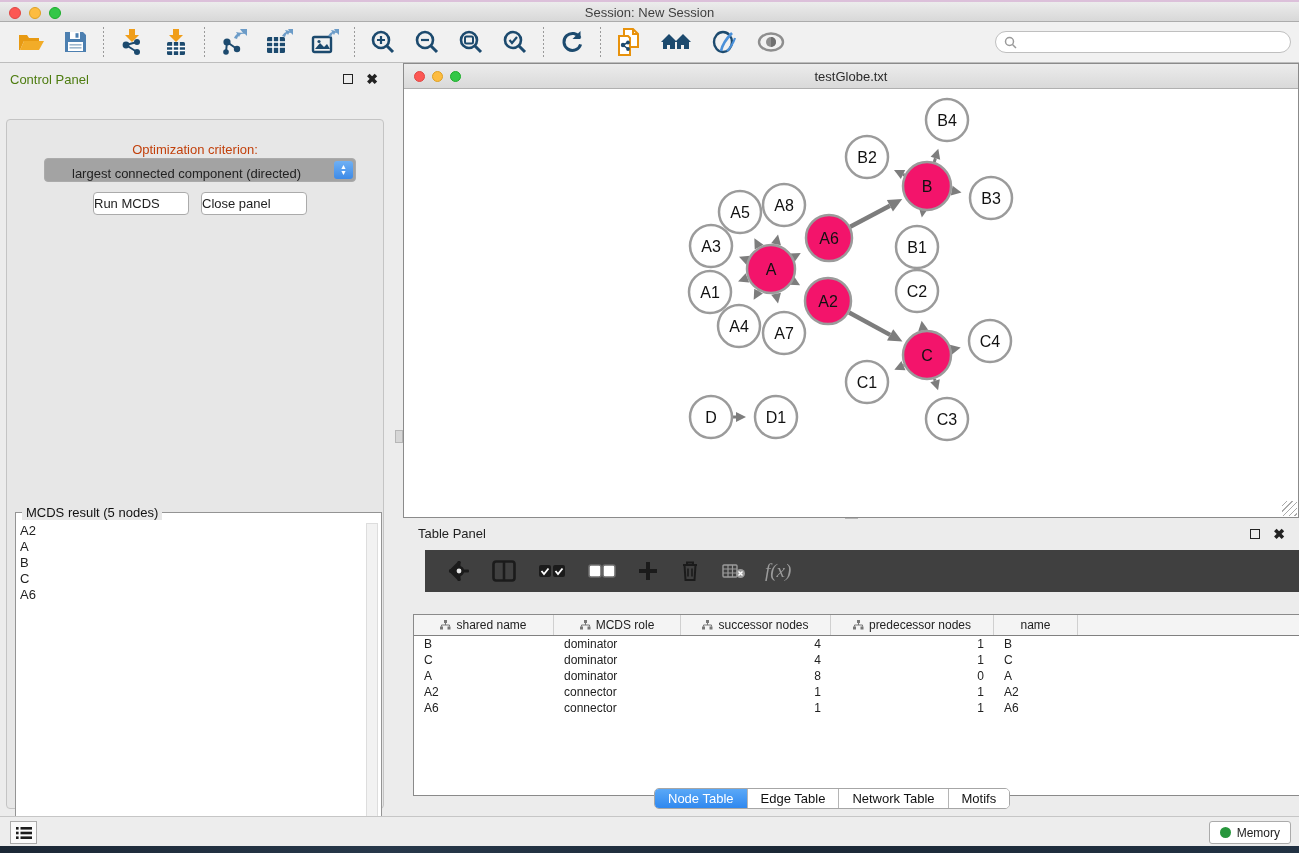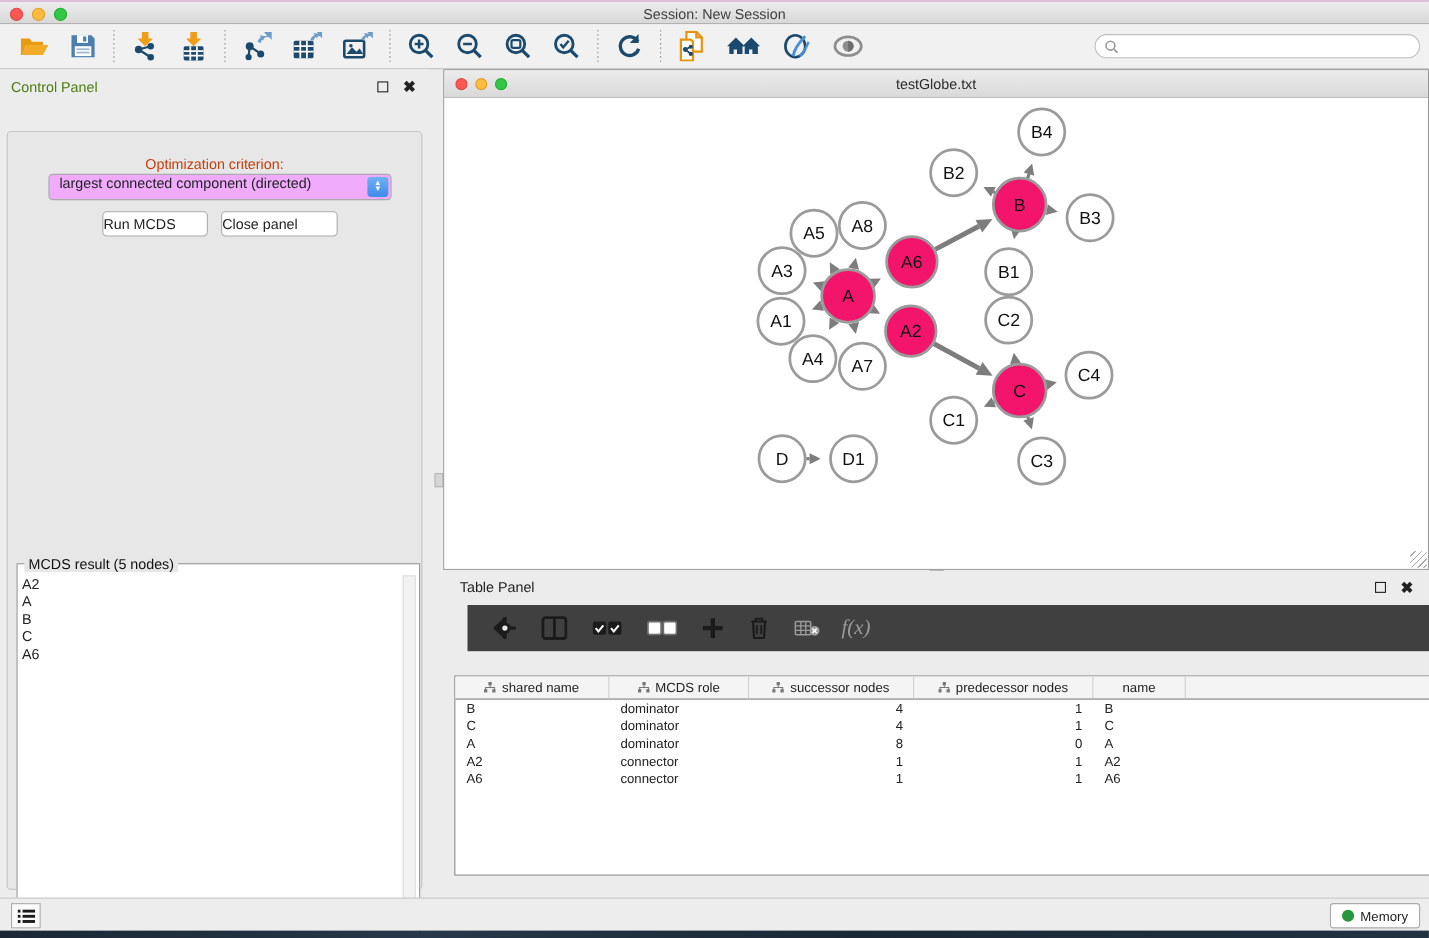--- a/index.html
+++ b/index.html
@@ -45,22 +45,22 @@
     color:#111; background:#FFF; white-space:nowrap; line-height:16px; }
   .seg-tab:first-child { border-left:none; }
   .seg-tab.sel { background:linear-gradient(#5AA8F7,#2F88EF); color:#FFF;
     border-left-color:#2F88EF; }
 
   #cp-inner { position:absolute; left:6px; top:56px; width:378px; height:690px;
     background:#E7E7E7; border:1px solid #C4C4C4; border-radius:4px; }
   #opt-label { position:absolute; left:0; right:0; top:22px; text-align:center;
     font-size:13px; color:#c2410c; }
   #criterion-select { position:absolute; left:37px; top:38px; width:312px; height:24px;
-    background:#f0abfc; border:1px solid #ABABAB; border-radius:4px; display:flex;
-    align-items:flex-start; font-size:13px; padding-left:9px; }
+    background:#a3a3a3; border:1px solid #ABABAB; border-radius:4px; display:flex;
+    align-items:flex-end; font-size:13px; padding-left:27px; }
   #criterion-select .stepper { position:absolute; right:2px; top:2px; width:19px; height:18px;
     border-radius:3px; background:linear-gradient(#6FB0F4,#3E8BE8); color:#FFF;
     display:flex; flex-direction:column; align-items:center; justify-content:center;
     font-size:7px; line-height:6px; }
   .push-btn { position:absolute; height:23px; background:#FFF; border:1px solid #ABABAB;
     border-radius:4px; font-size:13px; line-height:21px; }
   #run-btn { left:86px; top:72px; width:96px; }
   #close-btn { left:194px; top:72px; width:106px; }
 
   #result-group { position:absolute; left:8px; top:392px; width:367px; height:338px;
@@ -558,20 +558,26 @@
         <div class="nt-row">
           <div class="nt-cell" style="width: 140px; text-align: left;">A6</div>
           <div class="nt-cell" style="width: 127px; text-align: left;">connector</div>
           <div class="nt-cell" style="width: 150px; text-align: right;">1</div>
           <div class="nt-cell" style="width: 163px; text-align: right;">1</div>
           <div class="nt-cell" style="width: 84px; text-align: left;">A6</div>
         </div>
       </div>
   </div>
 
+  <div class="seg-tabs" style="left:251px; top:268px;" id="tp-tabs">
+      <span class="seg-tab sel">Node Table</span>
+      <span class="seg-tab">Edge Table</span>
+      <span class="seg-tab">Network Table</span>
+      <span class="seg-tab">Motifs</span>
+    </div>
 </div>
 
 <div id="status-bar" class="abs">
   <span id="list-btn">
     <svg width="16" height="14" viewBox="0 0 16 14">
         <g fill="#1B1B1B">
           <rect x="0" y="1" width="2.6" height="2.6"></rect>
           <rect x="4.5" y="1" width="11.5" height="2.6"></rect>
           <rect x="0" y="5.7" width="2.6" height="2.6"></rect>
           <rect x="4.5" y="5.7" width="11.5" height="2.6"></rect>

